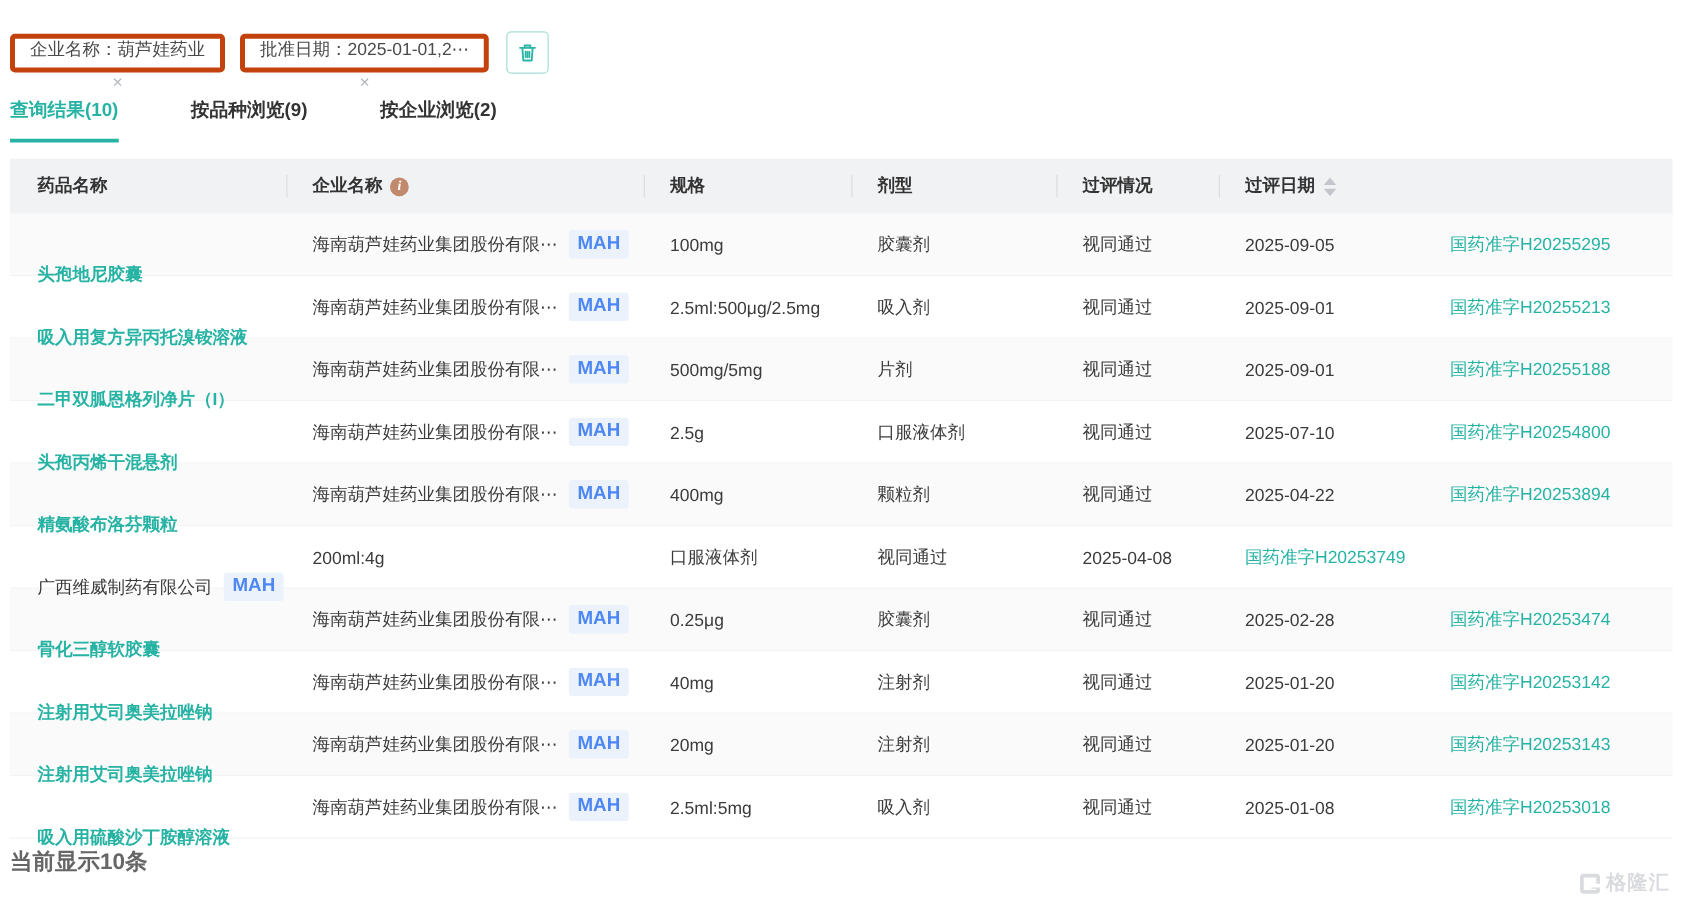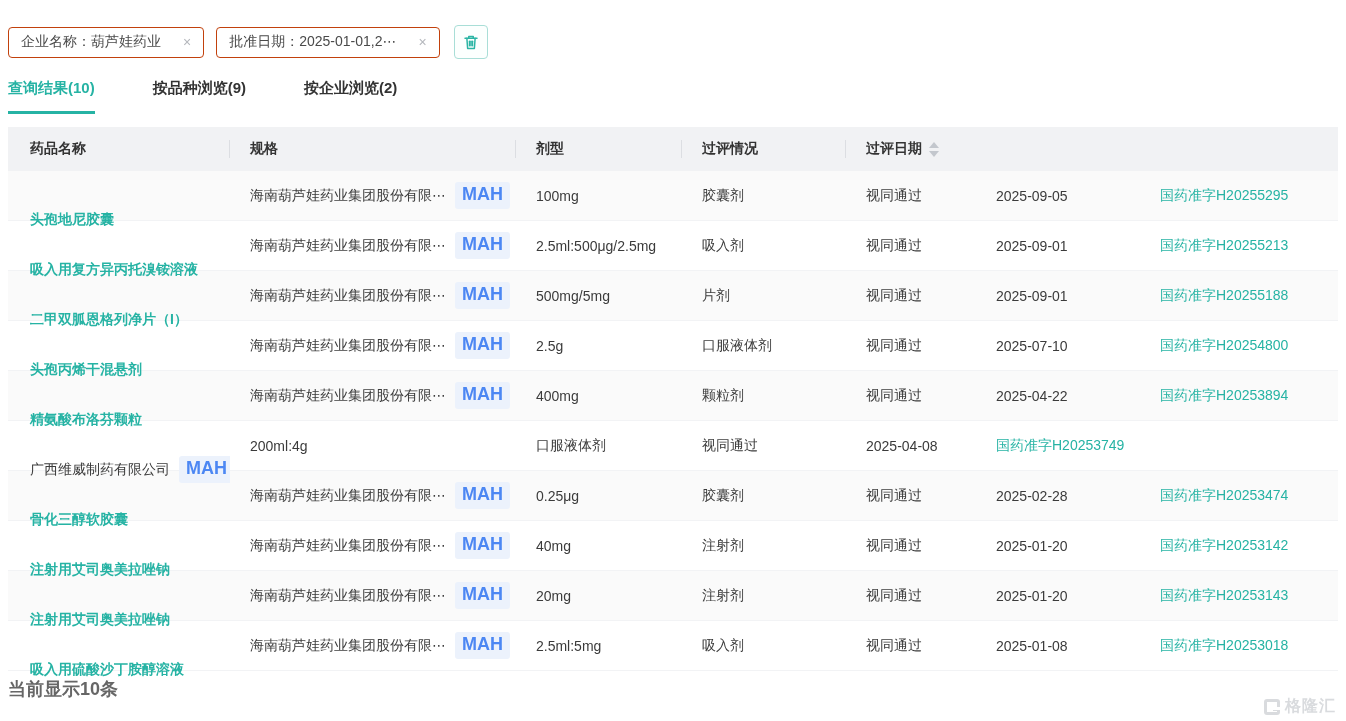--- a/index.html
+++ b/index.html
@@ -9,25 +9,26 @@
     background: #ffffff;
     color: #333;
     position: relative;
     overflow: hidden;
   }
   .page { padding: 26px 8px 0 8px; }
 
   
   .filter-row { display: flex; align-items: center; gap: 12px; height: 32px; }
   .chip {
-    display: inline-flex; align-items: center; gap: 22px;
+    display: inline-flex; align-items: center; gap: 9px;
     height: 31px; padding: 0 12px;
-    border: 1px solid #c2410c; border-radius: 4px;
+    border: 4px solid #c2410c; border-radius: 4px;
     background: #fff; font-size: 14px; color: #4a4a4a;
     cursor: default;
+    flex-direction: column;
   }
   .chip .close {
     color: #b4b7bc; font-size: 14px; line-height: 1; cursor: pointer;
   }
   .trash-btn {
     width: 34px; height: 34px; margin-left: 2px;
     border: 1px solid #a9ded7; border-radius: 4px;
     background: #fcfffe; display: flex; align-items: center; justify-content: center;
     cursor: pointer;
   }
@@ -61,21 +62,21 @@
   .row:nth-child(even) { background: #fafafa; }
   .td { padding-left: 20px; display: flex; align-items: center; overflow: hidden; white-space: nowrap; }
   .td:first-child { padding-left: 22px; margin-top: 48px; }
 
   .drug-link { color: #26b3a4; font-weight: 700; cursor: pointer; }
   .approval-link { color: #26b3a4; cursor: pointer; }
   .company-name { color: #3b3b3b; text-align: right; }
   .mah-badge {
     margin-left: 9px; padding: 2px 7px 3px 7px;
     background: #ecf2fc; color: #4c87f3;
-    font-size: 18px; font-weight: 700; border-radius: 3px; line-height: 1.2;
+    font-size: 15px; font-weight: 700; border-radius: 3px; line-height: 1.2;
     flex: none;
   }
 
   
   .info-icon {
     display: inline-flex; align-items: center; justify-content: center;
     width: 15px; height: 15px; margin-left: 6px; border-radius: 50%;
     background: #c28a6d; color: #fff;
     font-family: "Liberation Serif", "DejaVu Serif", serif;
     font-size: 11px; font-style: italic; font-weight: 700; line-height: 1;
@@ -143,20 +144,24 @@
     <div class="tab">按品种浏览(9)</div>
     <div class="tab">按企业浏览(2)</div>
   </div>
 
   <div class="table">
     <div class="tr thead">
       <div class="th">
           <span>药品名称</span>
         </div>
       <div class="th">
+        <span>企业名称</span>
+        <span class="info-icon">i</span>
+      </div>
+      <div class="th">
           <span>规格</span>
         </div>
       <div class="th">
           <span>剂型</span>
         </div>
       <div class="th">
           <span>过评情况</span>
         </div>
       <div class="th">
         <span>过评日期</span>

